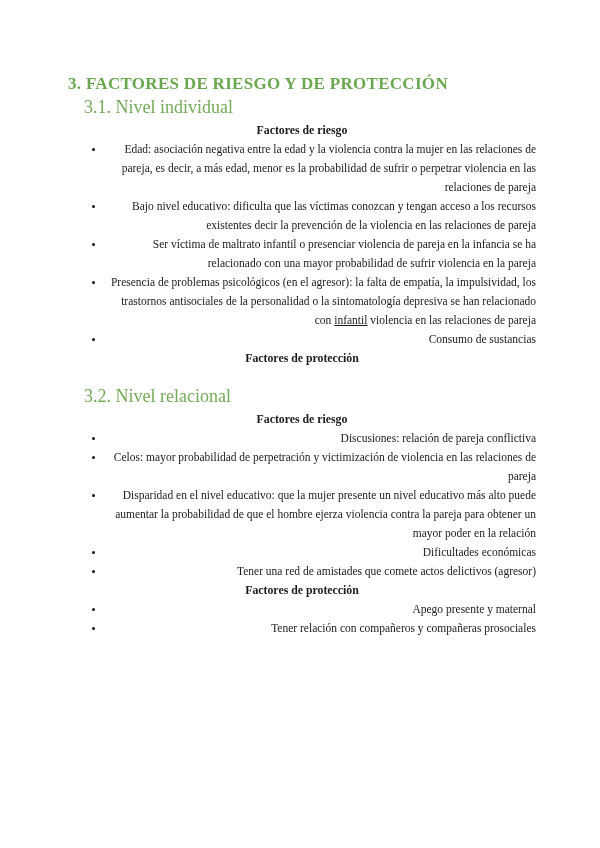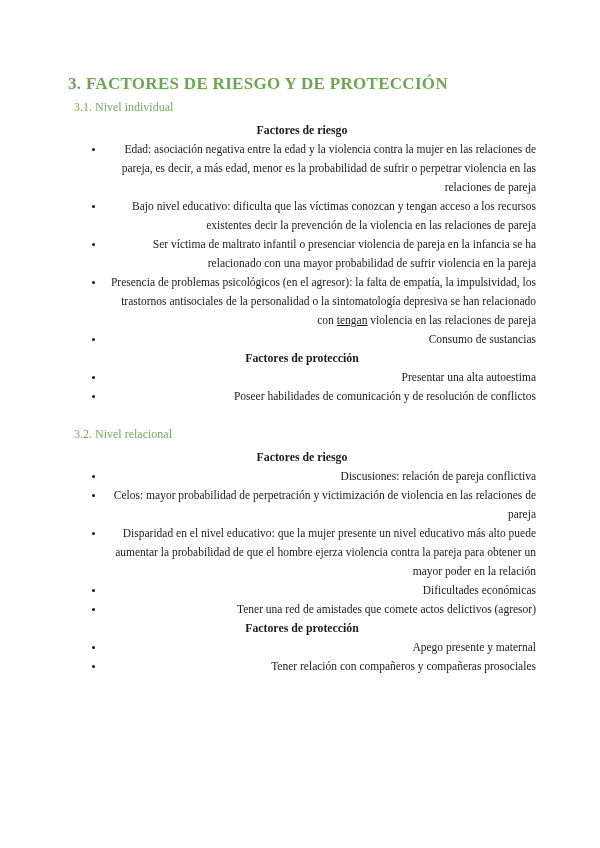--- a/index.html
+++ b/index.html
@@ -20,22 +20,22 @@
   }
   h1.doc-title {
     margin: 0 0 4px 0;
     font-size: 17px;
     line-height: 21px;
     font-weight: bold;
     letter-spacing: 0.3px;
     color: #69a84f;
   }
   h2.section-heading {
-    margin: 0 0 4px 6px;
-    font-size: 12px;
+    margin: 0 0 4px 16px;
+    font-size: 18px;
     line-height: 19px;
     font-weight: normal;
     color: #74ab58;
   }
   h2.section-heading.second {
     margin-top: 19px;
   }
   p.group-label {
     margin: 0;
     font-size: 11.8px;
@@ -74,30 +74,26 @@
   <h1 class="doc-title">3. FACTORES DE RIESGO Y DE PROTECCIÓN</h1>
 
   <h2 class="section-heading">3.1. Nivel individual</h2>
 
   <p class="group-label">Factores de riesgo</p>
 
   <ul class="bullets">
     <li>Edad: asociación negativa entre la edad y la violencia contra la mujer en las relaciones de pareja, es decir, a más edad, menor es la probabilidad de sufrir o perpetrar violencia en las relaciones de pareja</li>
     <li>Bajo nivel educativo: dificulta que las víctimas conozcan y tengan acceso a los recursos existentes decir la prevención de la violencia en las relaciones de pareja</li>
     <li>Ser víctima de maltrato infantil o presenciar violencia de pareja en la infancia se ha relacionado con una mayor probabilidad de sufrir violencia en la pareja</li>
-    <li><span>Presencia de problemas psicológicos (en el agresor): la falta de empatía, la impulsividad, los trastornos antisociales de la personalidad o la sintomatología depresiva se han relacionado con </span><span class="u">tengan</span><span> violencia en las relaciones de pareja</span></li>
+    <li><span>Presencia de problemas psicológicos (en el agresor): la falta de empatía, la impulsividad, los trastornos antisociales de la personalidad o la sintomatología depresiva se han relacionado con </span><span class="u">infantil</span><span> violencia en las relaciones de pareja</span></li>
     <li>Consumo de sustancias</li>
   </ul>
 
   <p class="group-label spaced">Factores de protección</p>
 
-  <ul class="bullets">
-    <li>Presentar una alta autoestima</li>
-    <li>Poseer habilidades de comunicación y de resolución de conflictos</li>
-  </ul>
 
   <h2 class="section-heading second">3.2. Nivel relacional</h2>
 
   <p class="group-label">Factores de riesgo</p>
 
   <ul class="bullets">
     <li>Discusiones: relación de pareja conflictiva</li>
     <li>Celos: mayor probabilidad de perpetración y victimización de violencia en las relaciones de pareja</li>
     <li>Disparidad en el nivel educativo: que la mujer presente un nivel educativo más alto puede aumentar la probabilidad de que el hombre ejerza violencia contra la pareja para obtener un mayor poder en la relación</li>
     <li>Dificultades económicas</li>

